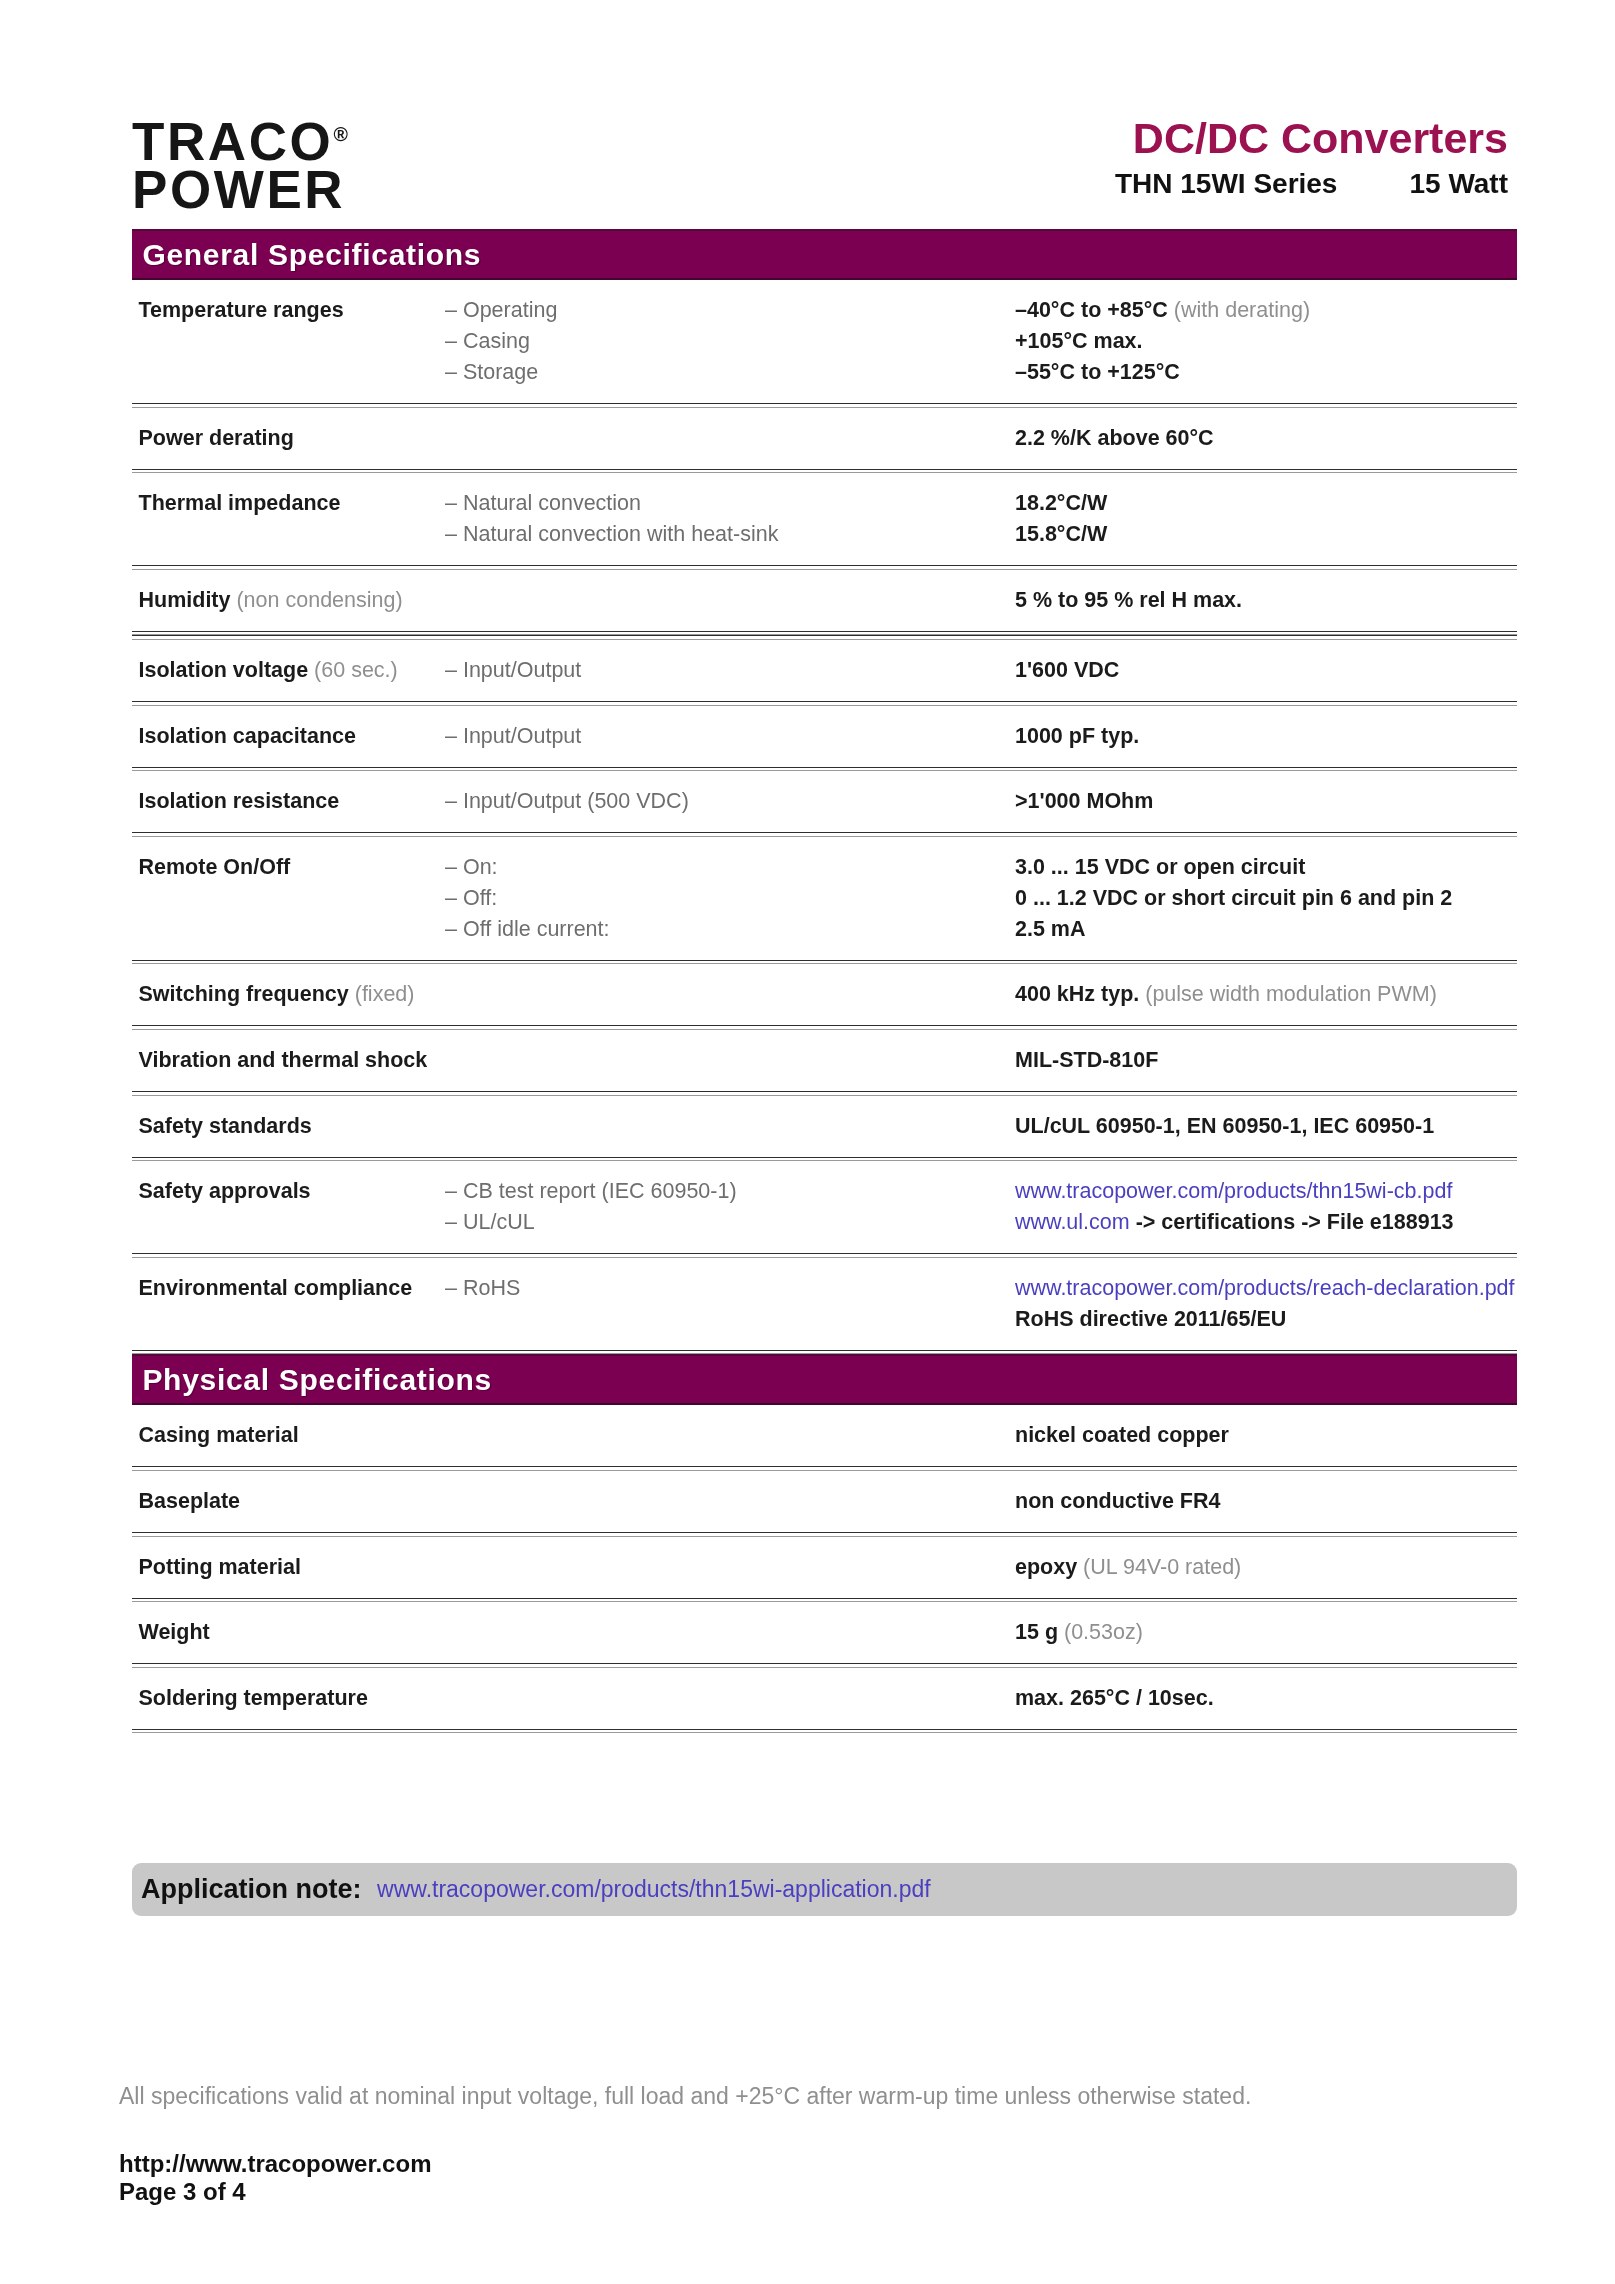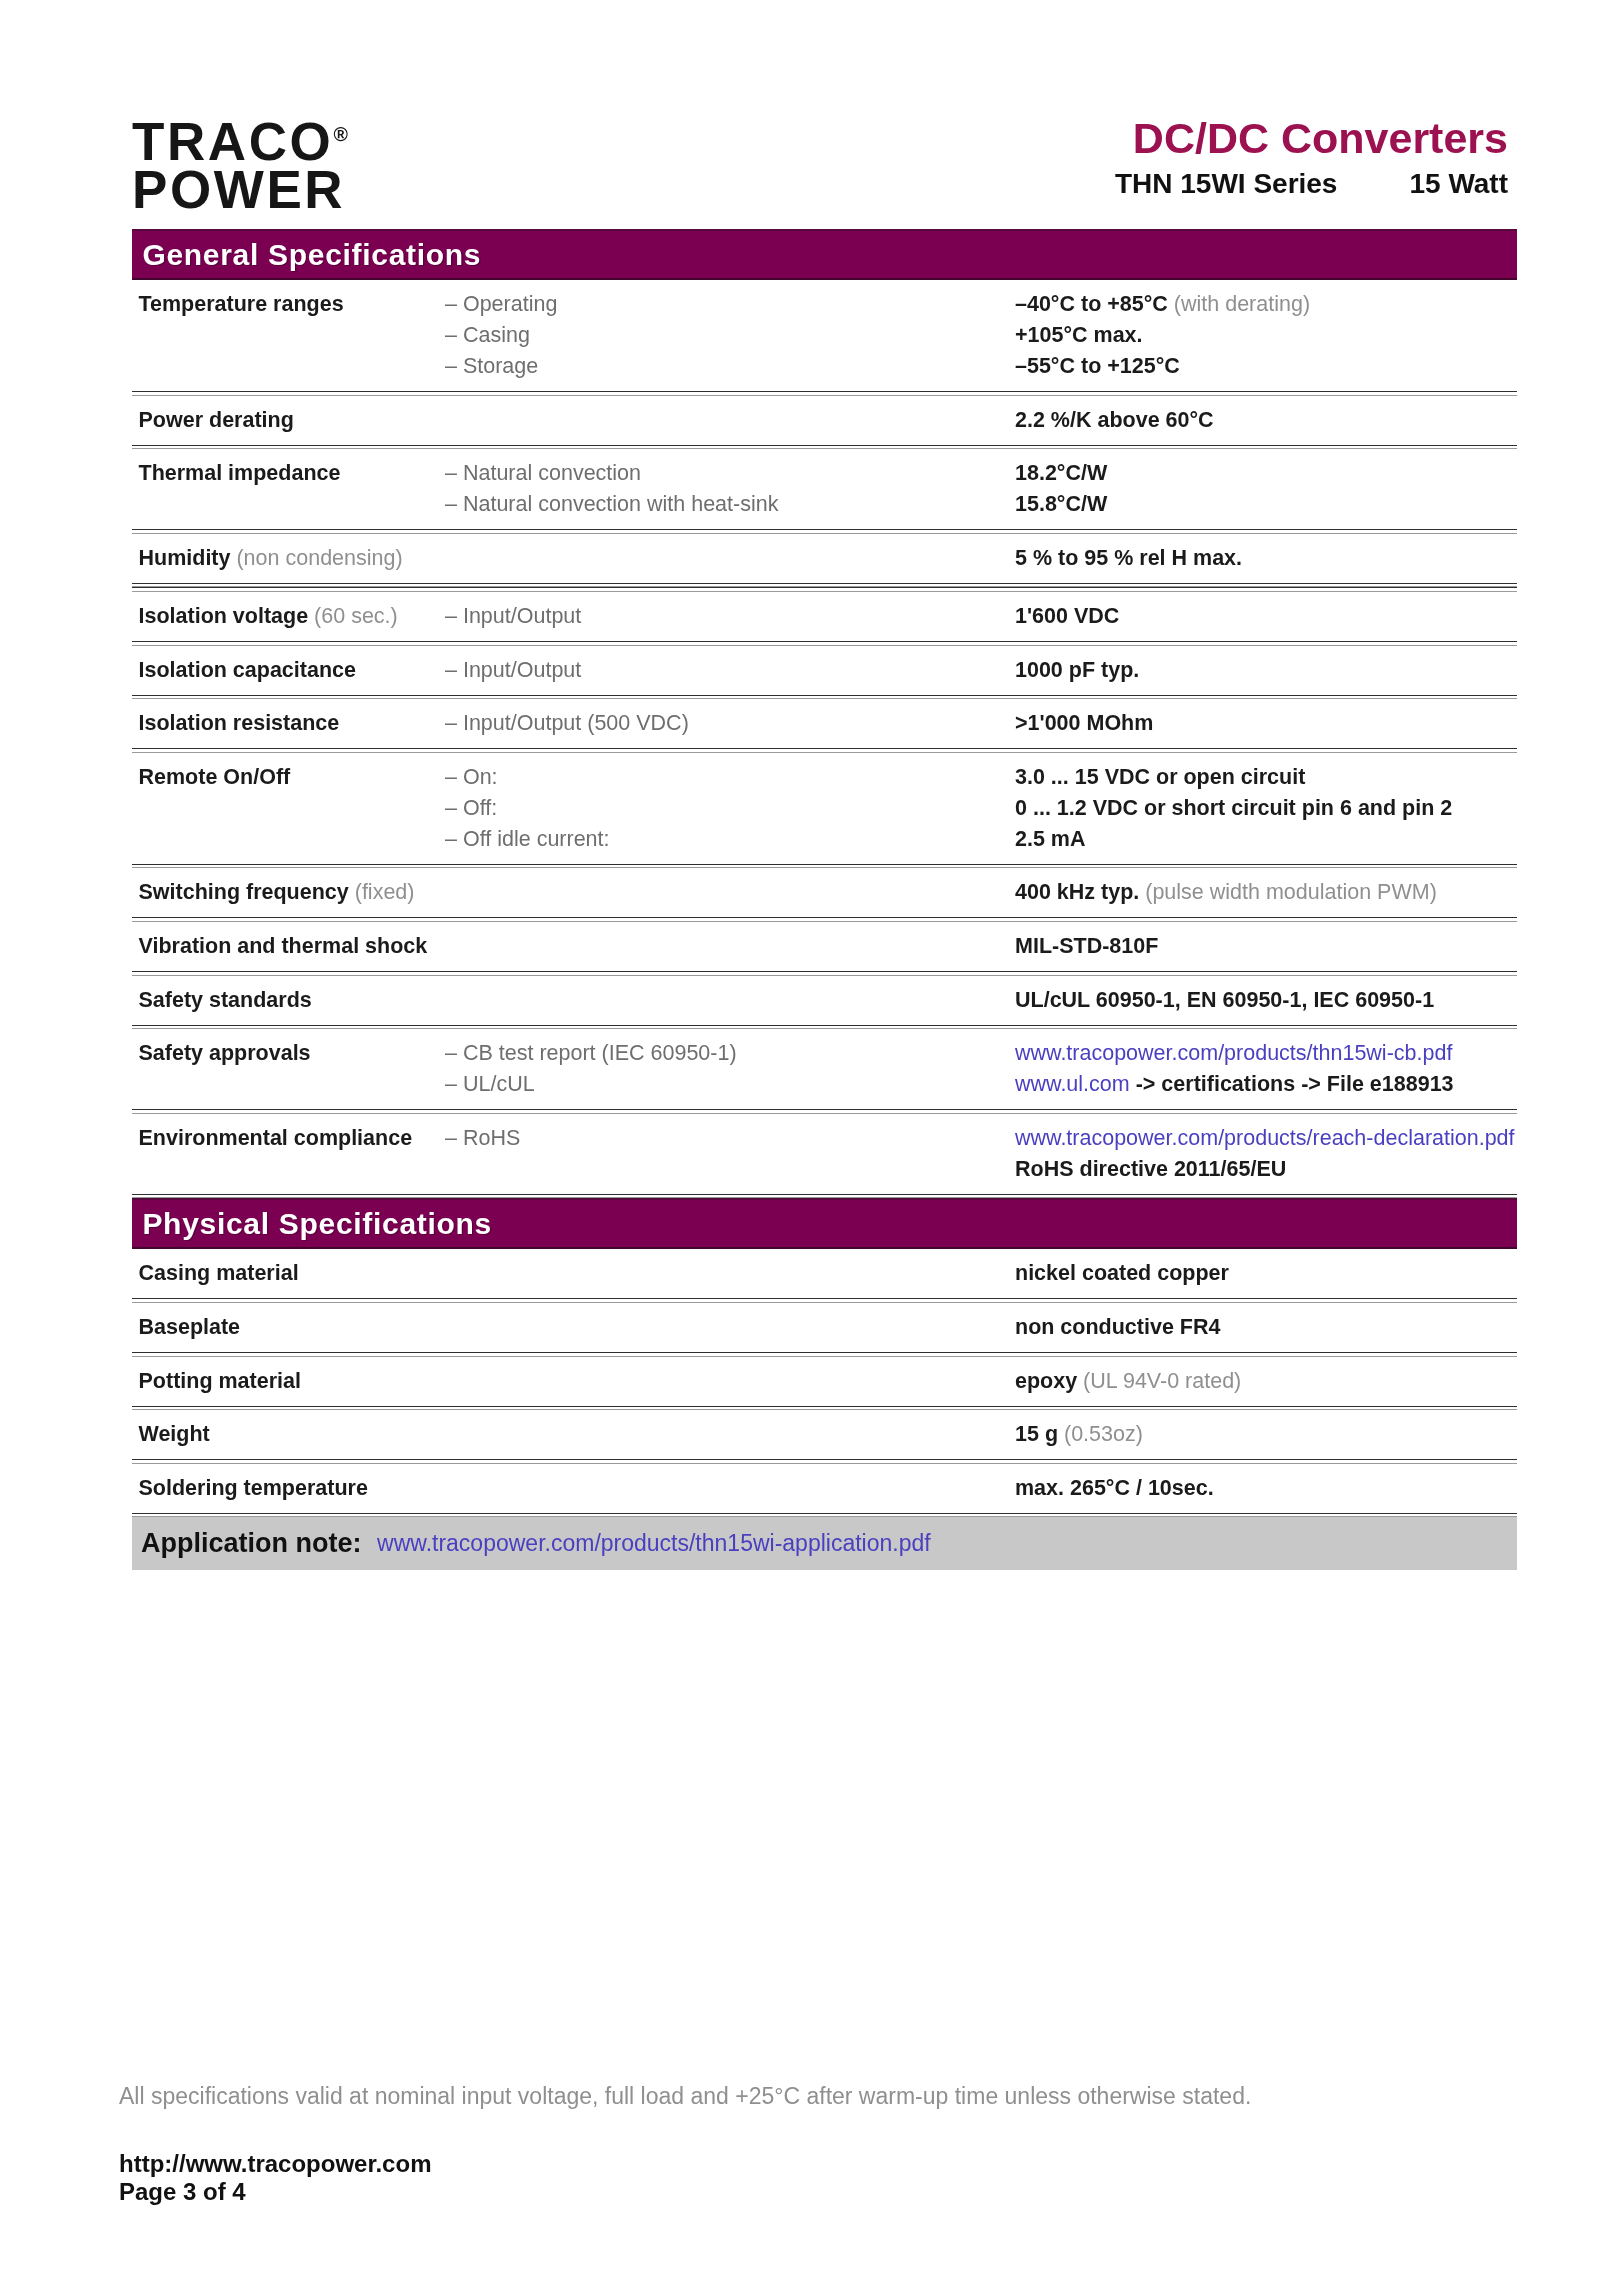--- a/index.html
+++ b/index.html
@@ -25,35 +25,35 @@
            display:flex;justify-content:flex-end;gap:72px;}
   
   .content{position:absolute;left:132px;top:229px;width:1385px;}
   .secbar{
     height:51px;background:var(--accent);color:#fff;
     display:flex;align-items:center;padding-left:10.4px;box-sizing:border-box;
     font-size:30px;font-weight:bold;letter-spacing:0.7px;
     border-top:2px solid #56073c;border-bottom:2.6px solid #42052e;
     text-shadow:1.3px 1.3px 0 rgba(0,0,0,0.25);
   }
-  .row{display:flex;padding:9px 0;font-size:21.5px;line-height:31px;}
+  .row{display:flex;padding:15px 0;font-size:21.5px;line-height:31px;}
   .c1{width:313px;flex:none;padding-left:6.5px;box-sizing:border-box;white-space:nowrap;}
   .c2{width:570px;flex:none;white-space:nowrap;}
   .c3{flex:1;white-space:nowrap;}
   .lbl{font-weight:bold;color:#1b1b1b;}
   .note{color:#8f8f8f;font-weight:normal;}
   .sub{color:#6e6e6e;}
   .v-main{color:#1b1b1b;font-weight:bold;}
   .v-light{color:#8f8f8f;font-weight:normal;}
   .v-link{color:var(--link);text-decoration:none;cursor:pointer;}
   .rule{height:2.6px;border-top:1.3px solid #2f2f2f;border-bottom:0.7px solid #9a9a9a;}
   
   .appnote{
-    height:53px;background:var(--note-bg);
-    display:flex;align-items:center;padding-left:9px;box-sizing:border-box;
+    margin-top:130px;height:53px;background:var(--note-bg);
+    display:flex;align-items:center;padding-left:9px;box-sizing:border-box;border-radius:9px;
   }
   .appnote .an-label{font-size:27px;font-weight:bold;color:#111;}
   .appnote .v-link{font-size:23px;margin-left:15.6px;}
   
   .footer{position:absolute;left:119px;right:117px;top:2083px;}
   .disclaimer{color:#8f8f8f;font-size:23px;}
   .footrow{display:flex;justify-content:space-between;margin-top:40px;
            font-size:24px;font-weight:bold;color:#111;flex-direction:column;}
 </style>
 </head>

